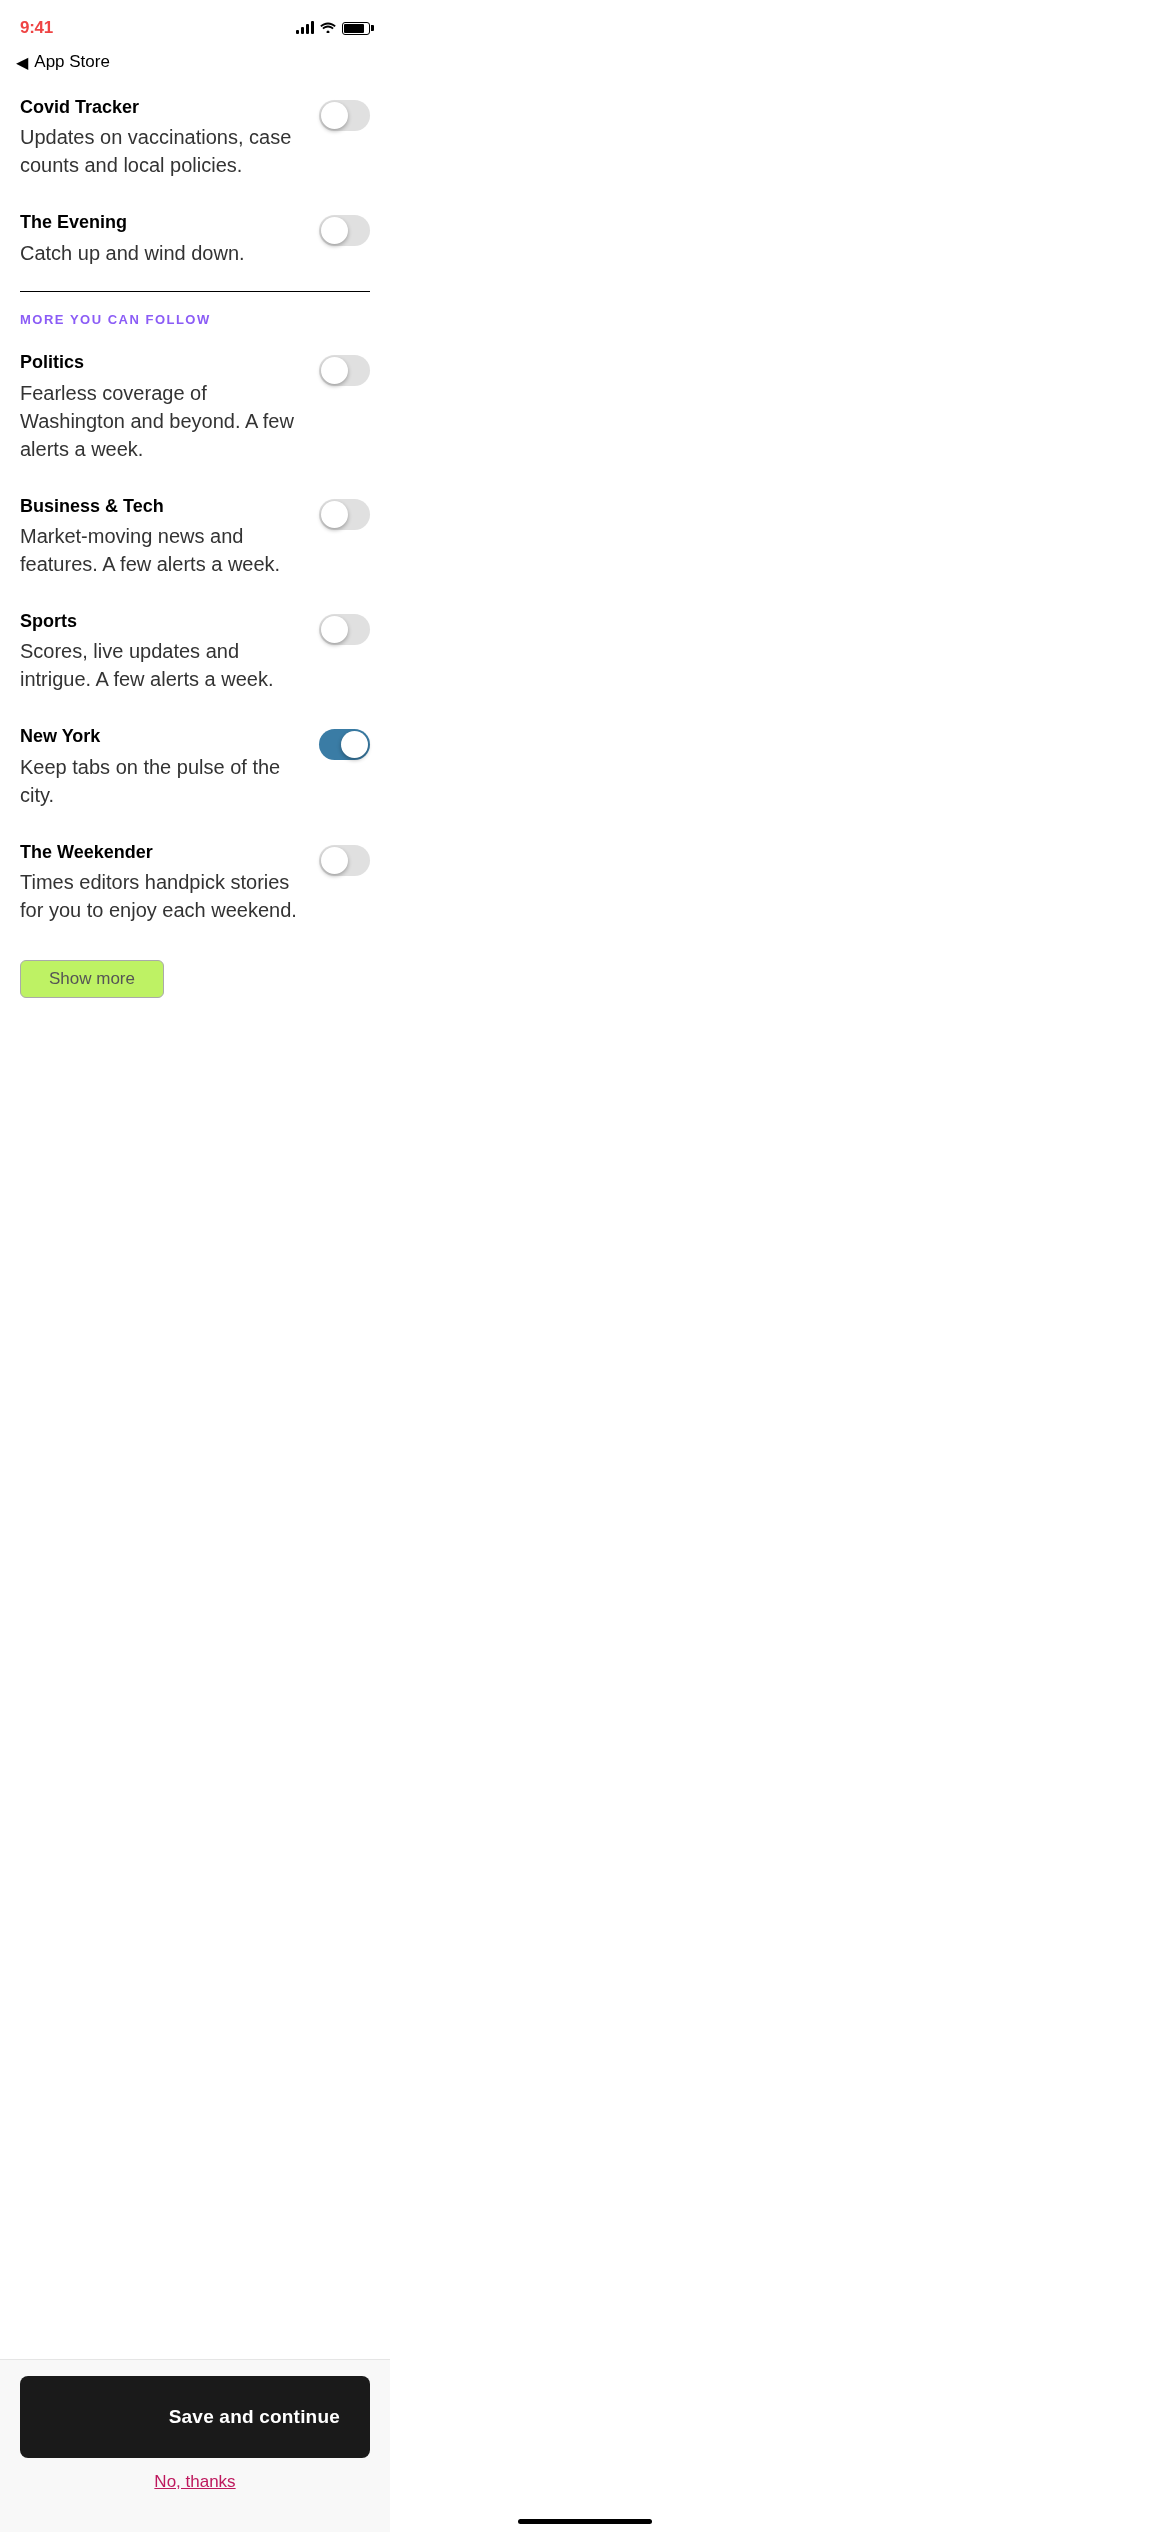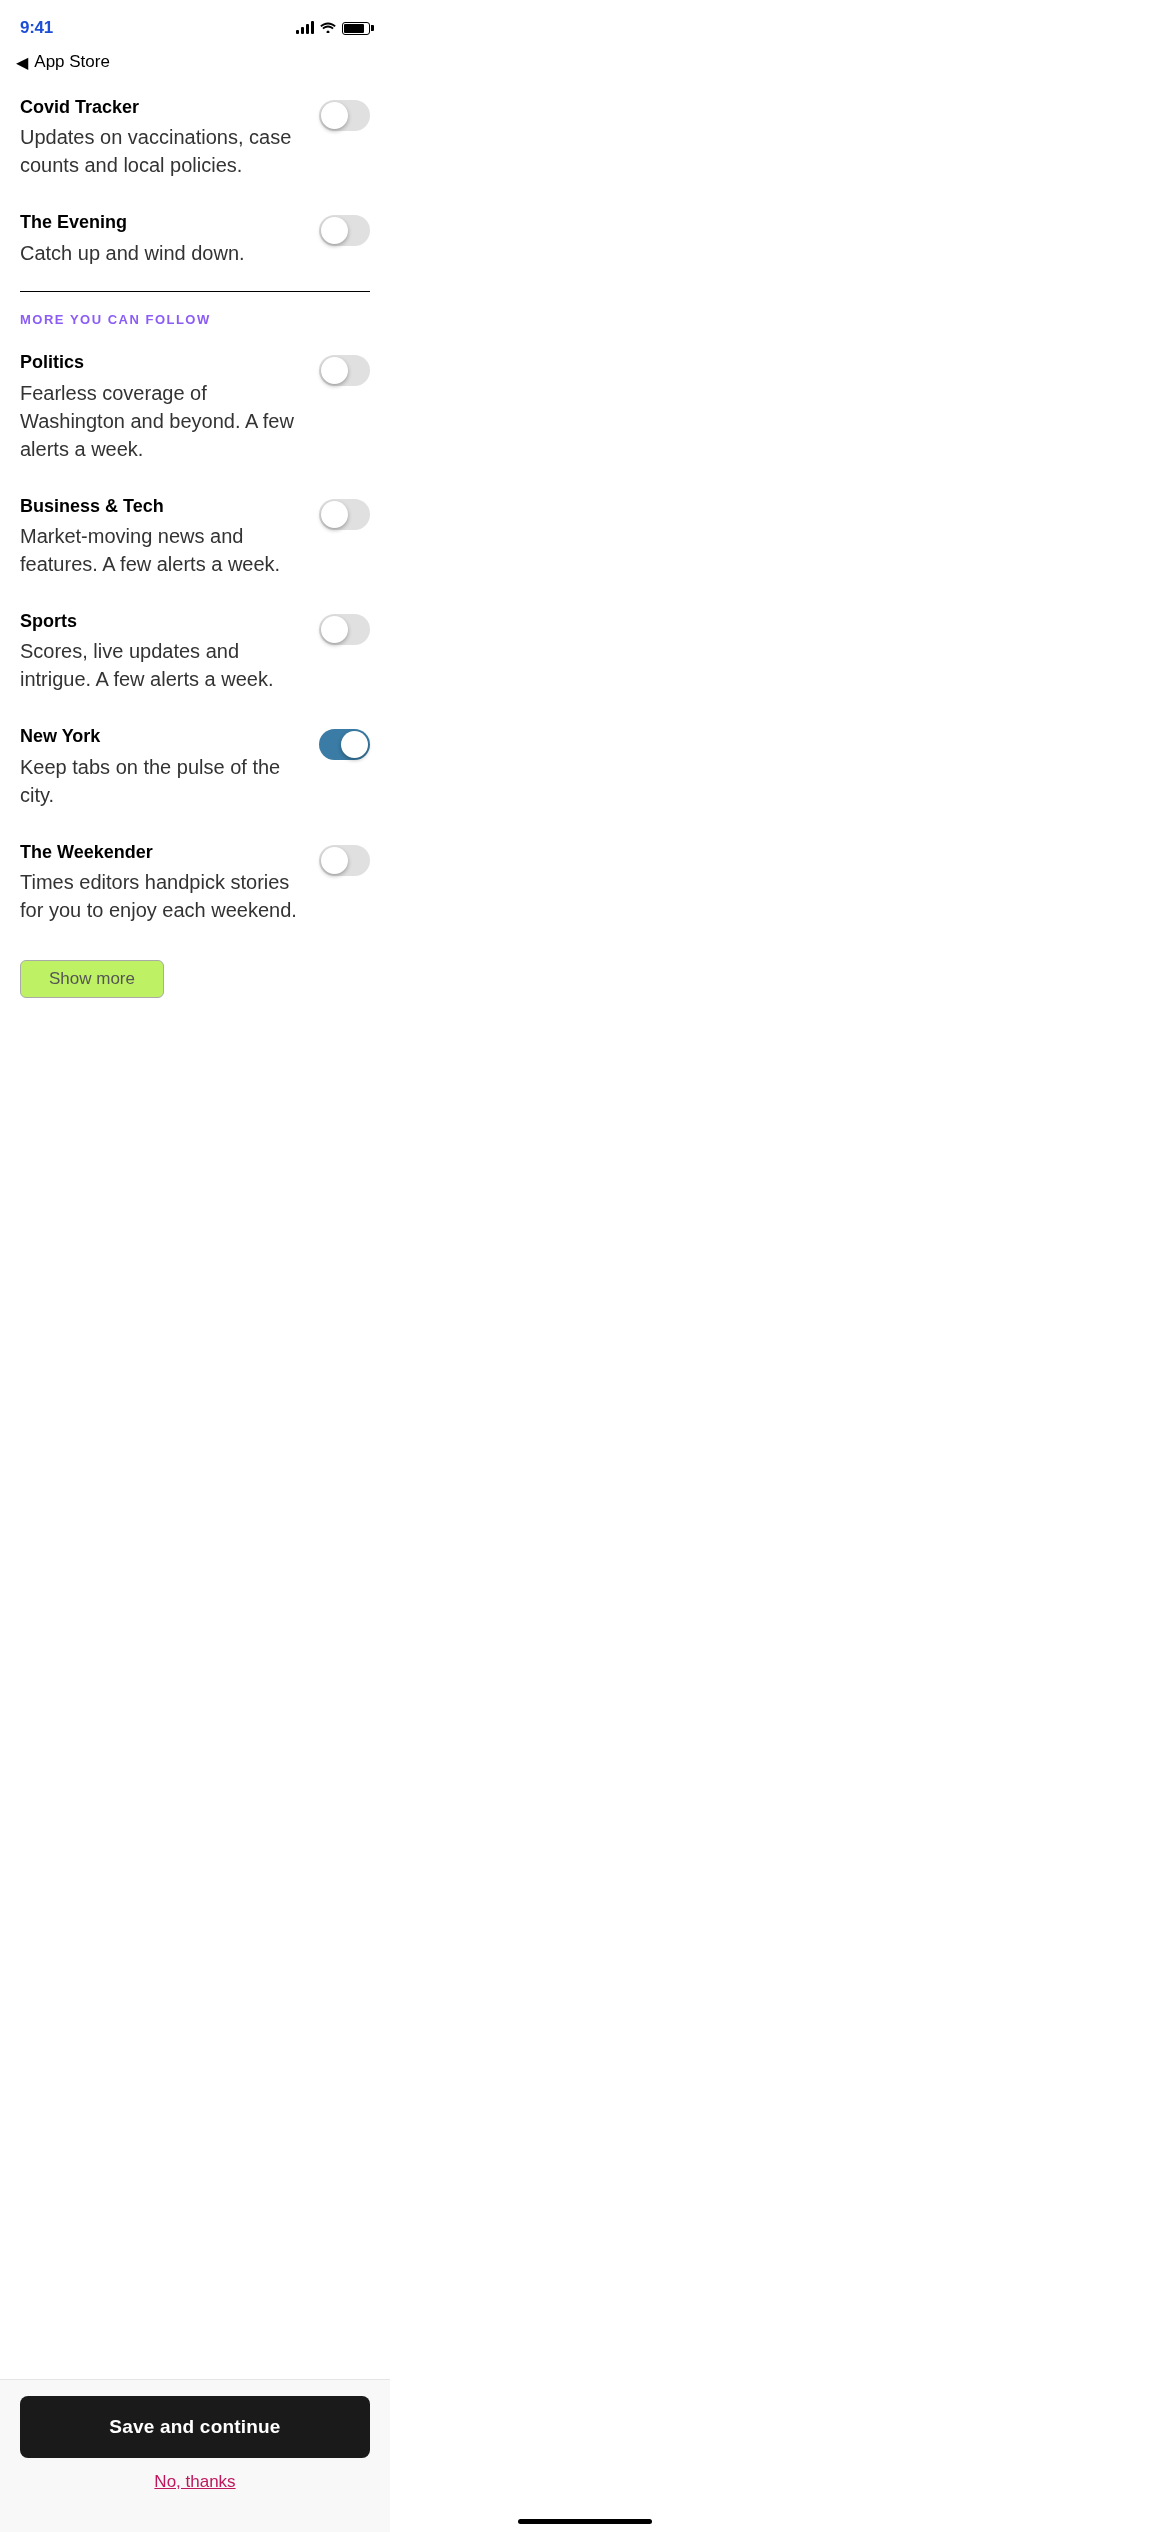--- a/index.html
+++ b/index.html
@@ -19,21 +19,21 @@
       display: flex;
       justify-content: space-between;
       align-items: center;
       padding: 14px 20px 6px 20px;
       height: 48px;
     }
 
     .status-time {
       font-size: 17px;
       font-weight: 600;
-      color: #1d4ed8;
+      color: #ef4444;
       letter-spacing: -0.3px;
     }
 
     .status-icons {
       display: flex;
       align-items: center;
       gap: 6px;
     }
 
     .signal-bars {
@@ -218,26 +218,27 @@
       padding: 16px 20px 40px 20px;
       border-top: 1px solid #e5e5e5;
     }
 
     .save-btn {
       width: 100%;
       background: #1a1a1a;
       color: #fff;
       font-size: 19px;
       font-weight: 600;
-      padding: 20px;
+      padding: 30px;
       border: none;
       border-radius: 8px;
       cursor: pointer;
       margin-bottom: 14px;
       letter-spacing: 0.2px;
+      text-align: right;
     }
 
     .no-thanks {
       display: block;
       text-align: center;
       font-size: 17px;
       color: #be185d;
       text-decoration: underline;
       cursor: pointer;
       background: none;

